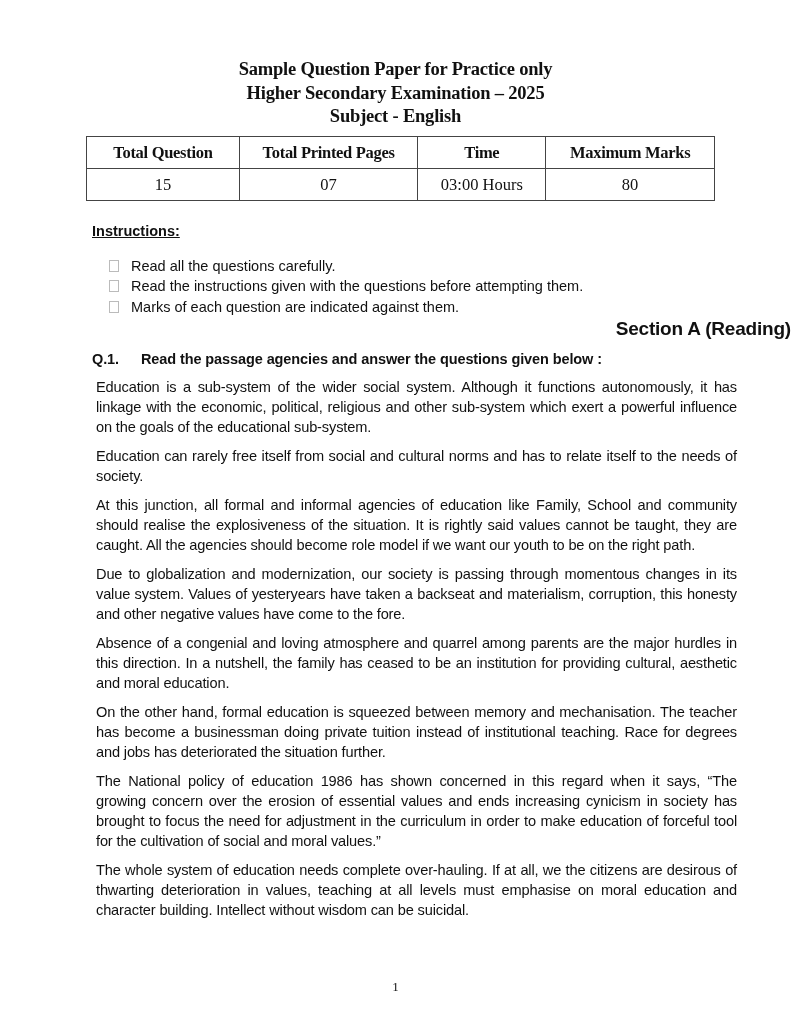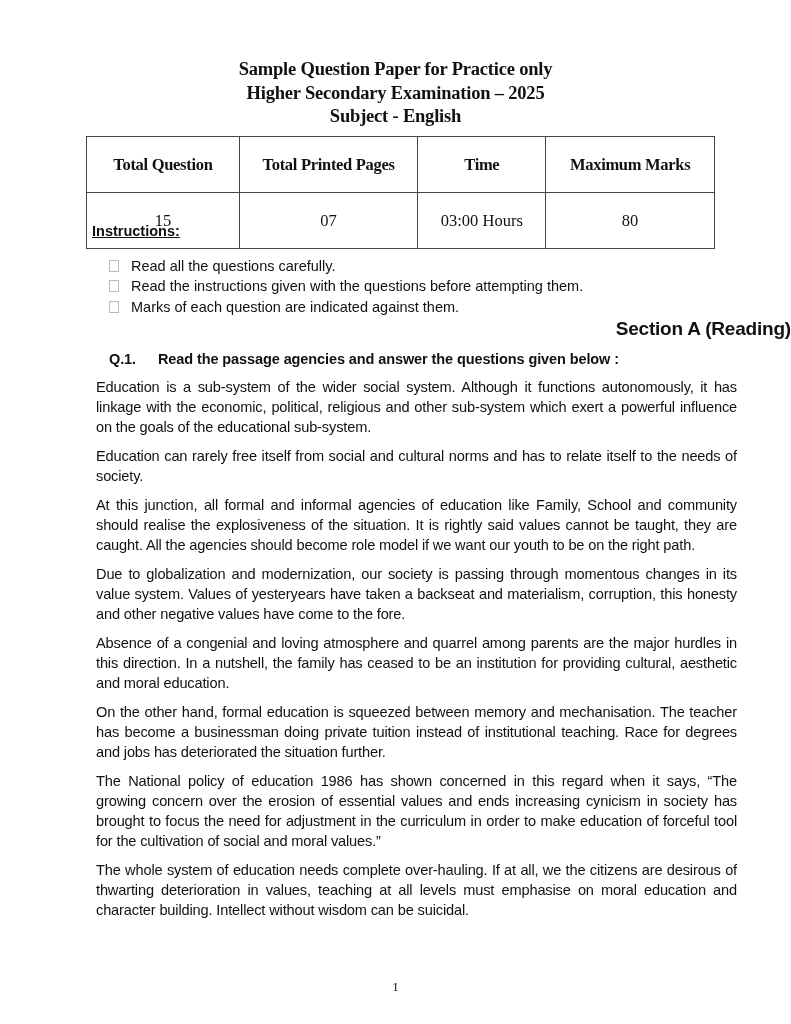--- a/index.html
+++ b/index.html
@@ -3,32 +3,32 @@
   <meta charset="utf-8">
   <style>
     html, body { margin: 0; padding: 0; background: #ffffff; }
     body { width: 791px; height: 1024px; position: relative; overflow: hidden; color: #111; }
     .page { position: absolute; left: 0; top: 0; width: 645px; height: 1024px; }
     .title-block { position: absolute; left: 0; top: 58px; width: 791px; text-align: center;
       font-family: "Liberation Serif", serif; font-weight: bold; font-size: 18.5px; line-height: 23.5px; letter-spacing: -0.2px; }
     .title-block div { display: block; }
     table.info { position: absolute; left: 86px; top: 136px; width: 629px; border-collapse: collapse;
       font-family: "Liberation Serif", serif; font-size: 16.5px; }
-    table.info td, table.info th { border: 1px solid #444; text-align: center; padding: 12px; }
+    table.info td, table.info th { border: 1px solid #444; text-align: center; padding: 0; }
     table.info th { height: 31px; font-weight: bold; letter-spacing: -0.3px; }
     table.info td { height: 31px; font-weight: normal; }
     .instructions { position: absolute; left: 92px; top: 221px; font-family: "Liberation Sans", sans-serif; font-size: 14.5px; line-height: 20.5px; }
     .instructions .ins-head { font-weight: bold; text-decoration: underline; }
     .instructions ul { list-style: none; margin: 14px; padding: 0; }
     .instructions li { display: flex; align-items: center; }
     .bullet-box { display: inline-block; width: 8px; height: 10px; border: 1px solid #bbb; margin-right: 12px; margin-left: 3px; }
     .section-title { position: absolute; left: 0; top: 318px; width: 791px; text-align: right;
       font-family: "Liberation Sans", sans-serif; font-weight: bold; font-size: 19px; letter-spacing: -0.2px; }
     .question { position: absolute; left: 92px; top: 351px; font-family: "Liberation Sans", sans-serif; font-weight: bold; font-size: 14.5px; letter-spacing: -0.1px; }
-    .question .qnum { display: inline-block; width: 49px; margin-left: 17px; }
+    .question .qnum { display: inline-block; width: 49px; }
     .passage { position: absolute; left: 96px; top: 377px; width: 641px; font-family: "Liberation Sans", sans-serif;
       font-size: 14.6px; line-height: 20px; text-align: justify; letter-spacing: -0.15px; }
     .passage p { margin: 0 0 9px 0; }
     .page-number { position: absolute; left: 0; top: 979px; width: 791px; text-align: center; font-family: "Liberation Serif", serif; font-size: 13px; }
   </style>
 </head>
 <body>
 
 <div class="page">
 

